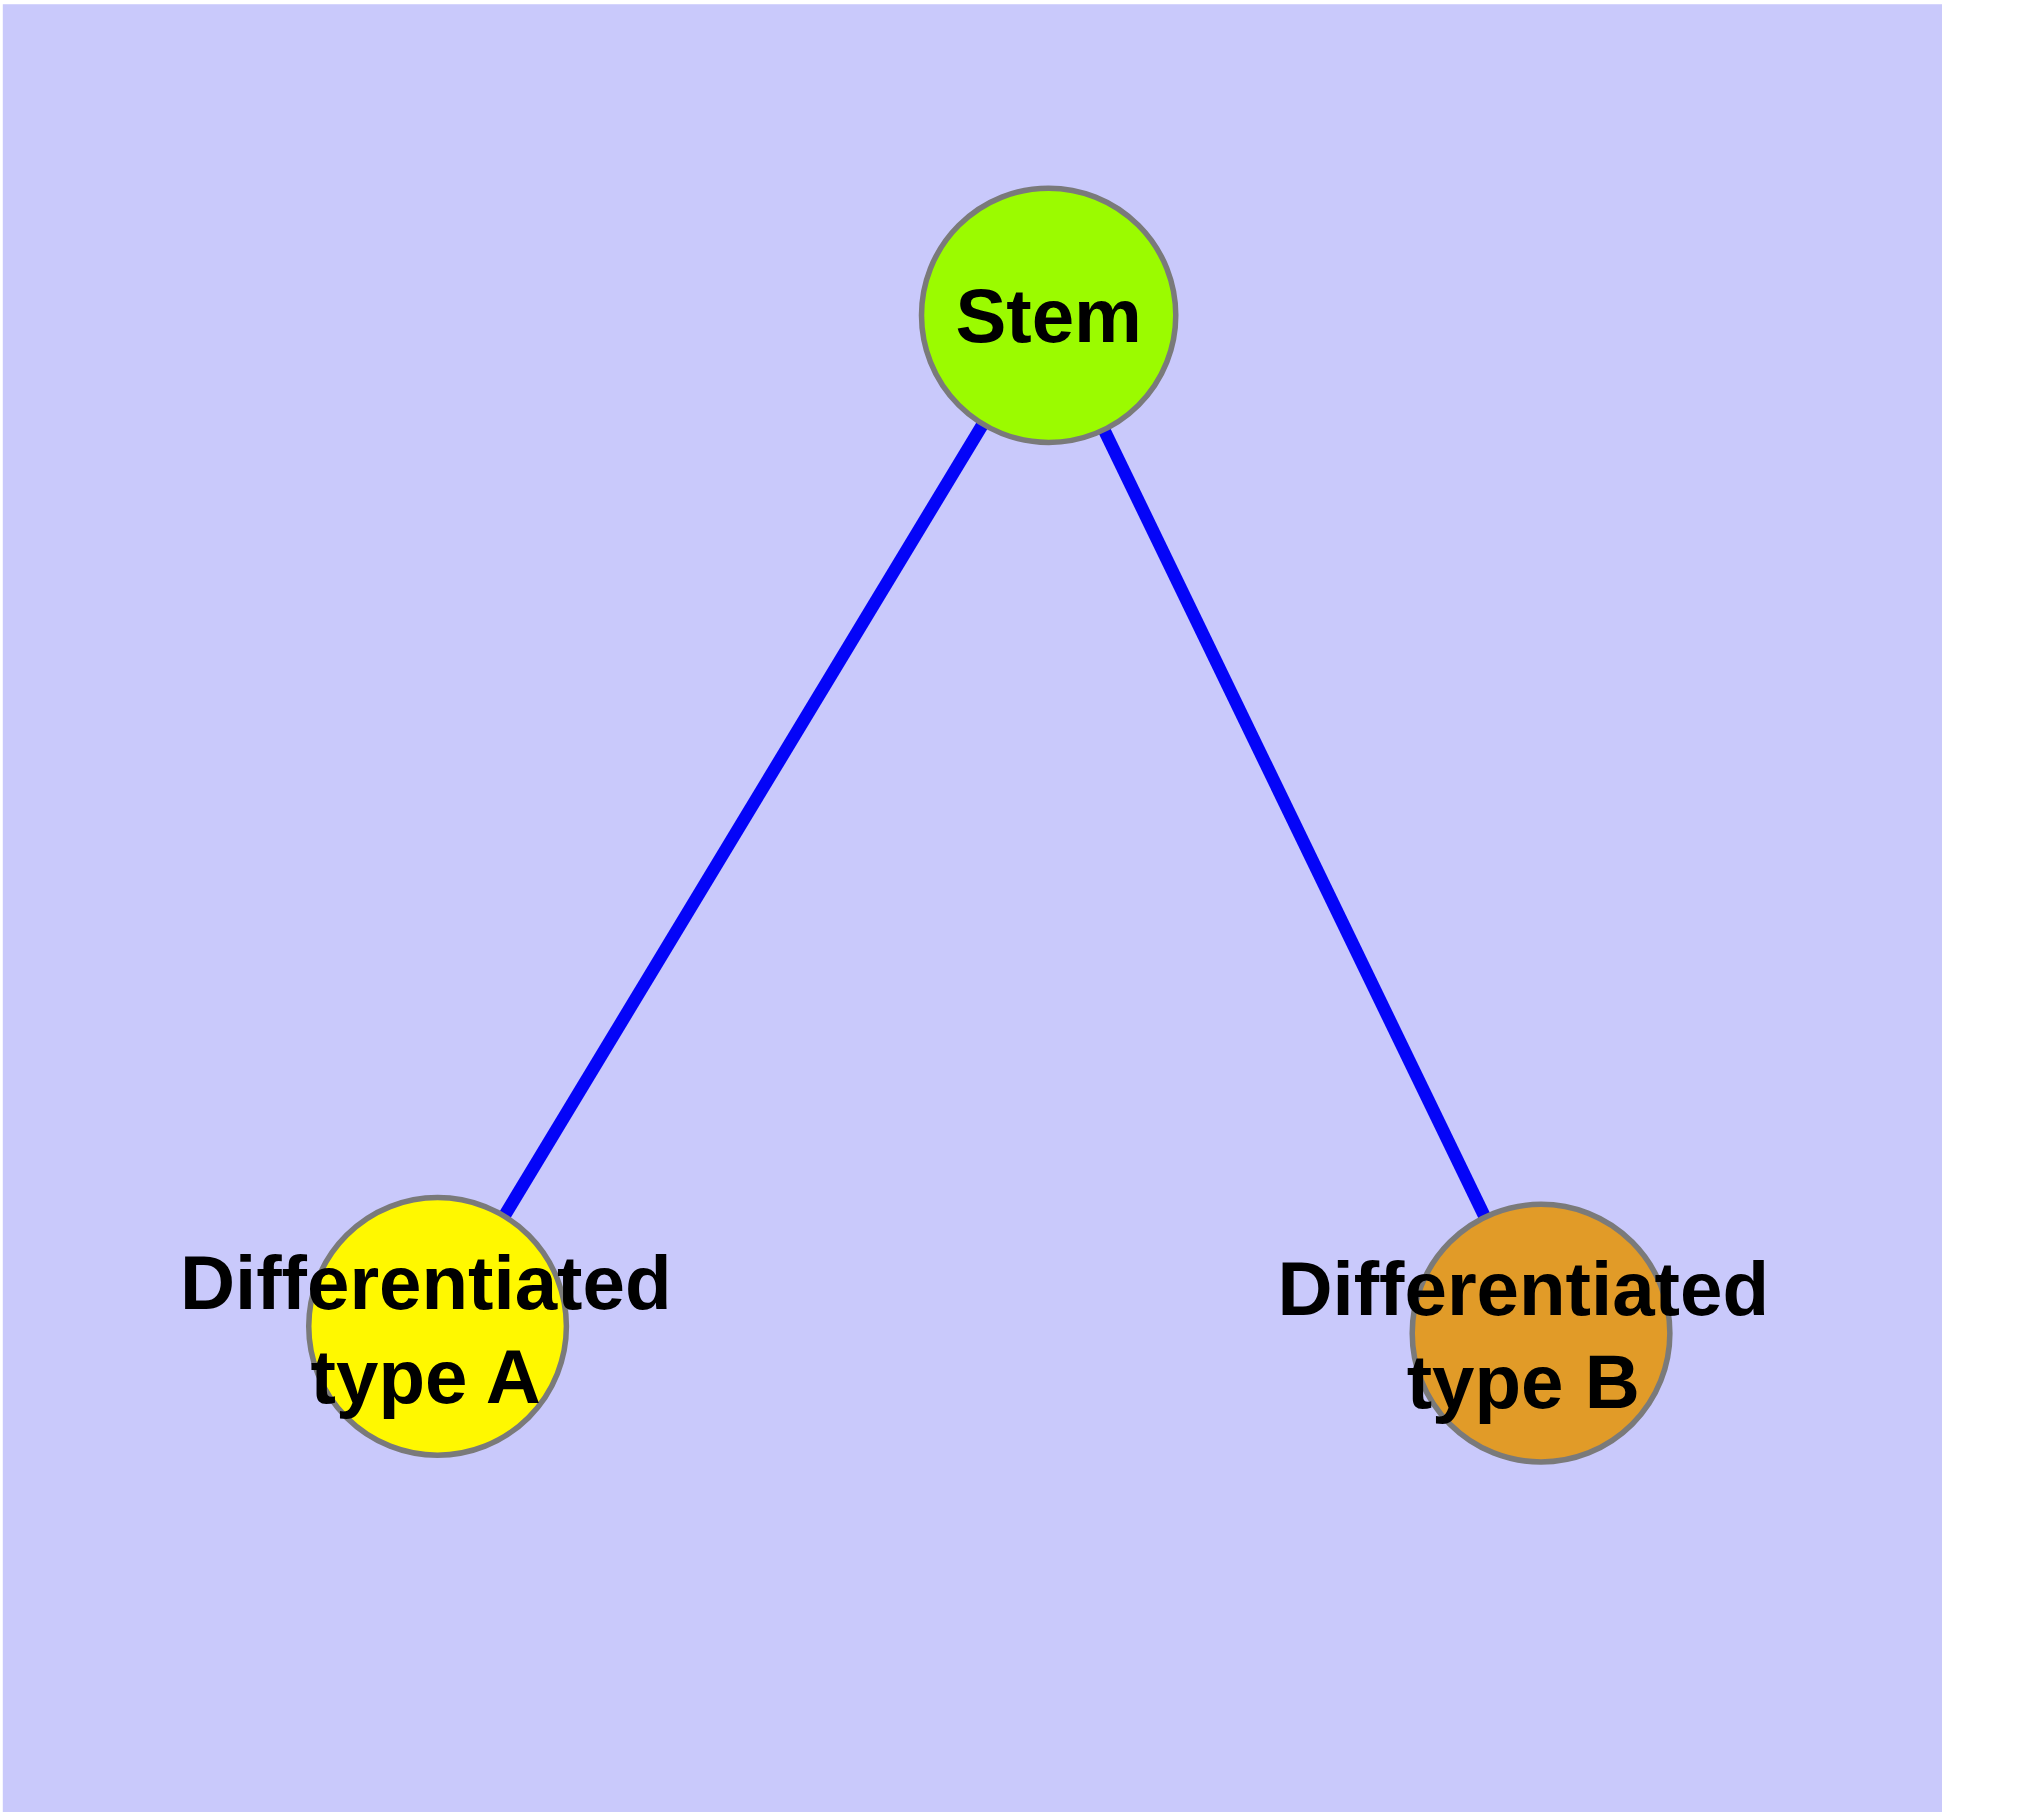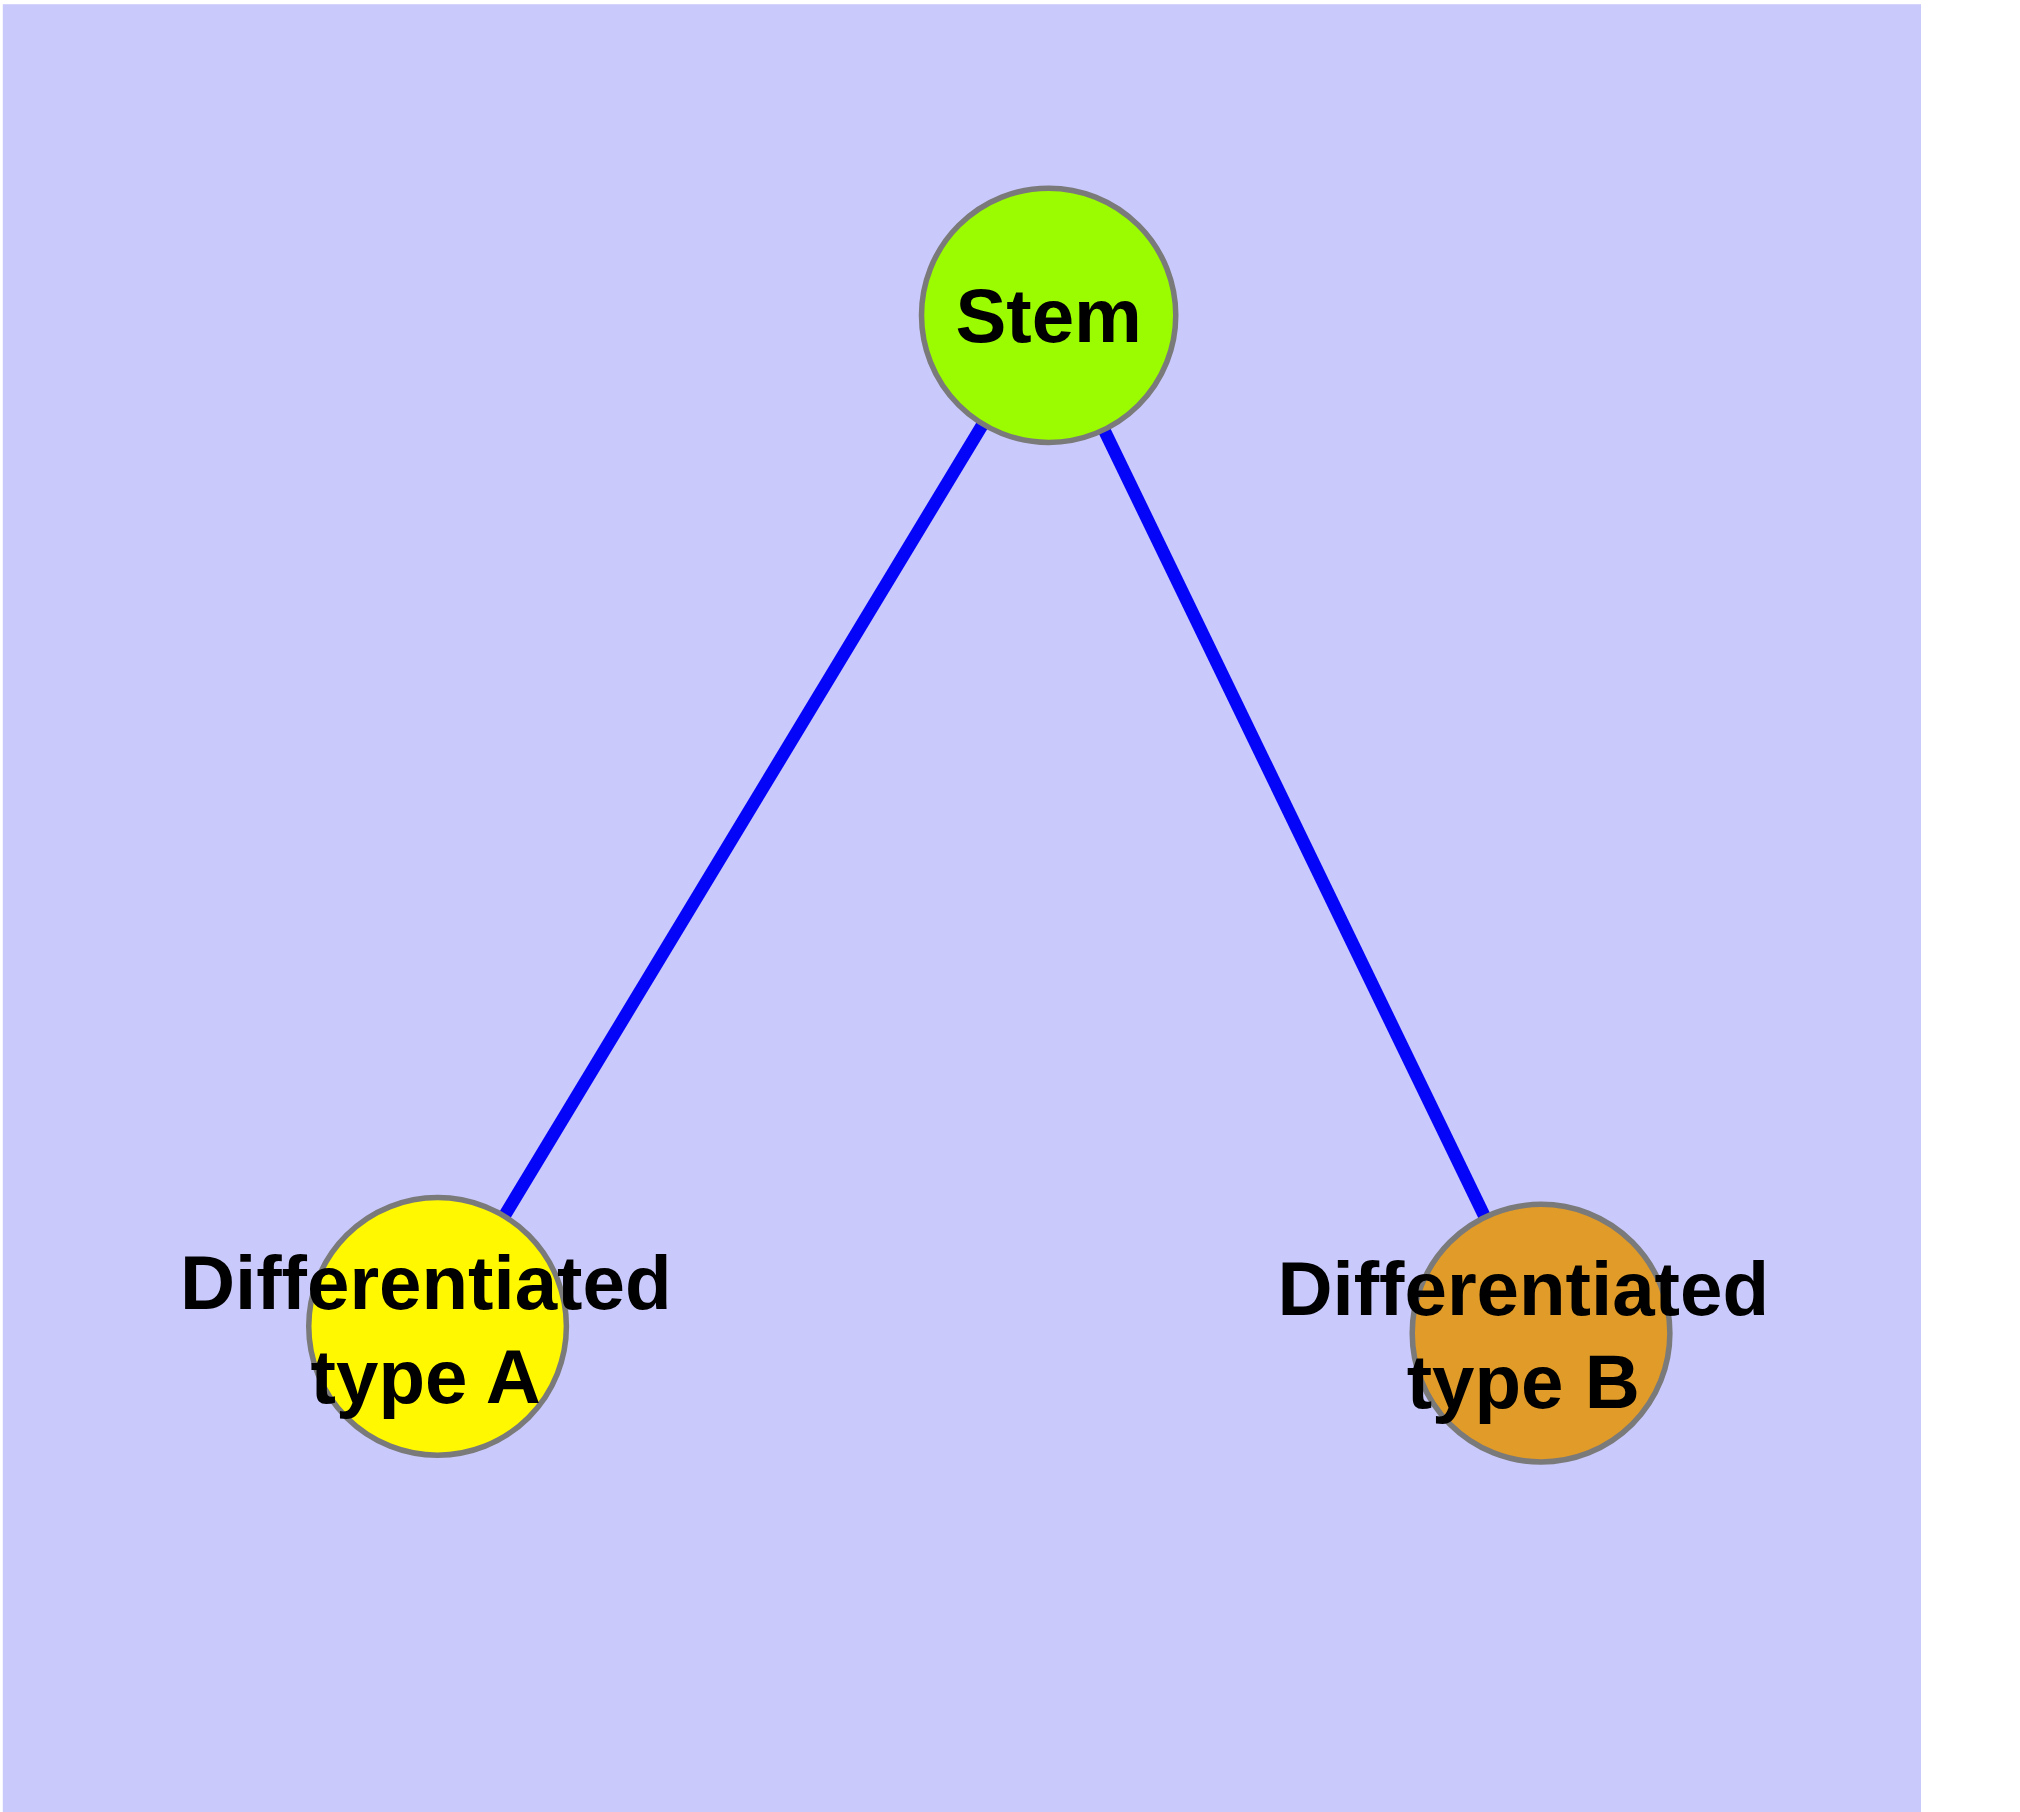--- a/index.html
+++ b/index.html
@@ -5,20 +5,21 @@
   html, body {
     margin: 0;
     padding: 0;
     background: #FFFFFF;
   }
   .page {
     position: relative;
     width: 1921px;
     height: 1812px;
     overflow: hidden;
+    padding-left: 21px;
   }
   svg.diagram {
     position: absolute;
     left: 0;
     top: 0;
     display: block;
   }
   .node-circle {
     stroke-width: 6.5px;
   }

